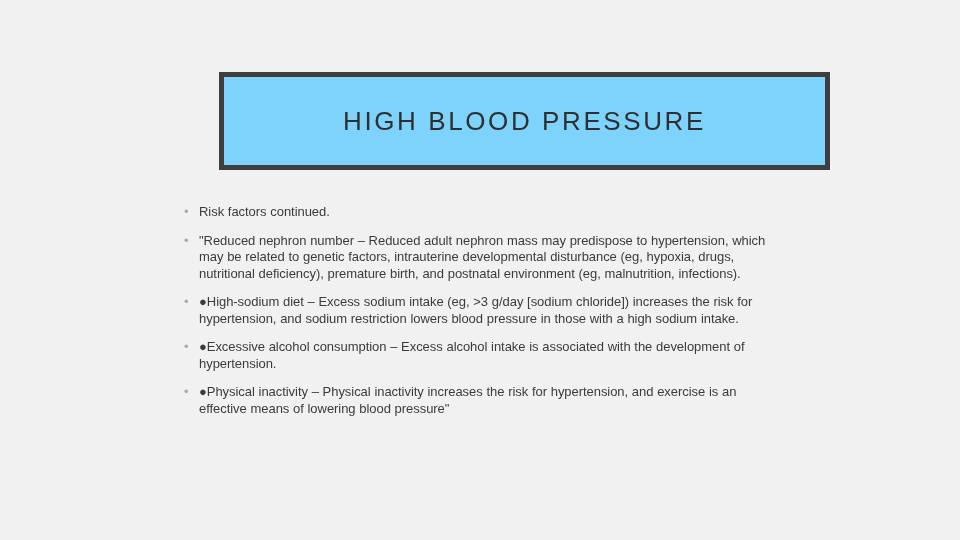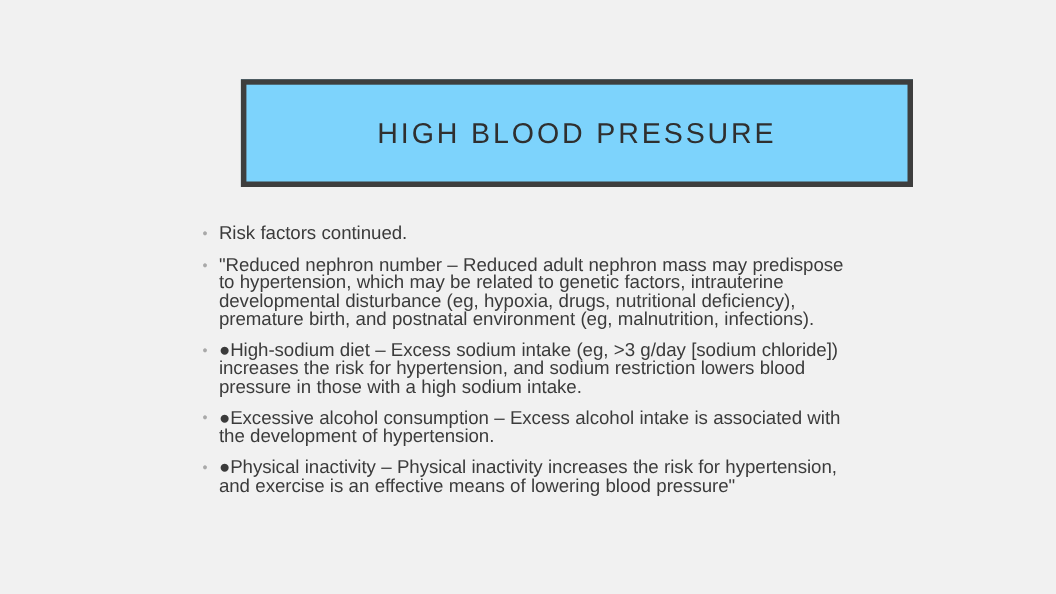--- a/index.html
+++ b/index.html
@@ -64,21 +64,21 @@
     font-size: 13px;
     line-height: 16.5px;
     text-align: left;
     padding-left: 8px;
     box-sizing: border-box;
     user-select: none;
   }
   .bullet-text {
     flex: 1 1 auto;
     font-family: "Liberation Sans", sans-serif;
-    font-size: 17px;
+    font-size: 13px;
     line-height: 16.5px;
     color: #3b3b3b;
     letter-spacing: -0.05px;
     word-spacing: 0.2px;
   }
 </style>
 </head>
 <body>
 
 <div class="slide">

